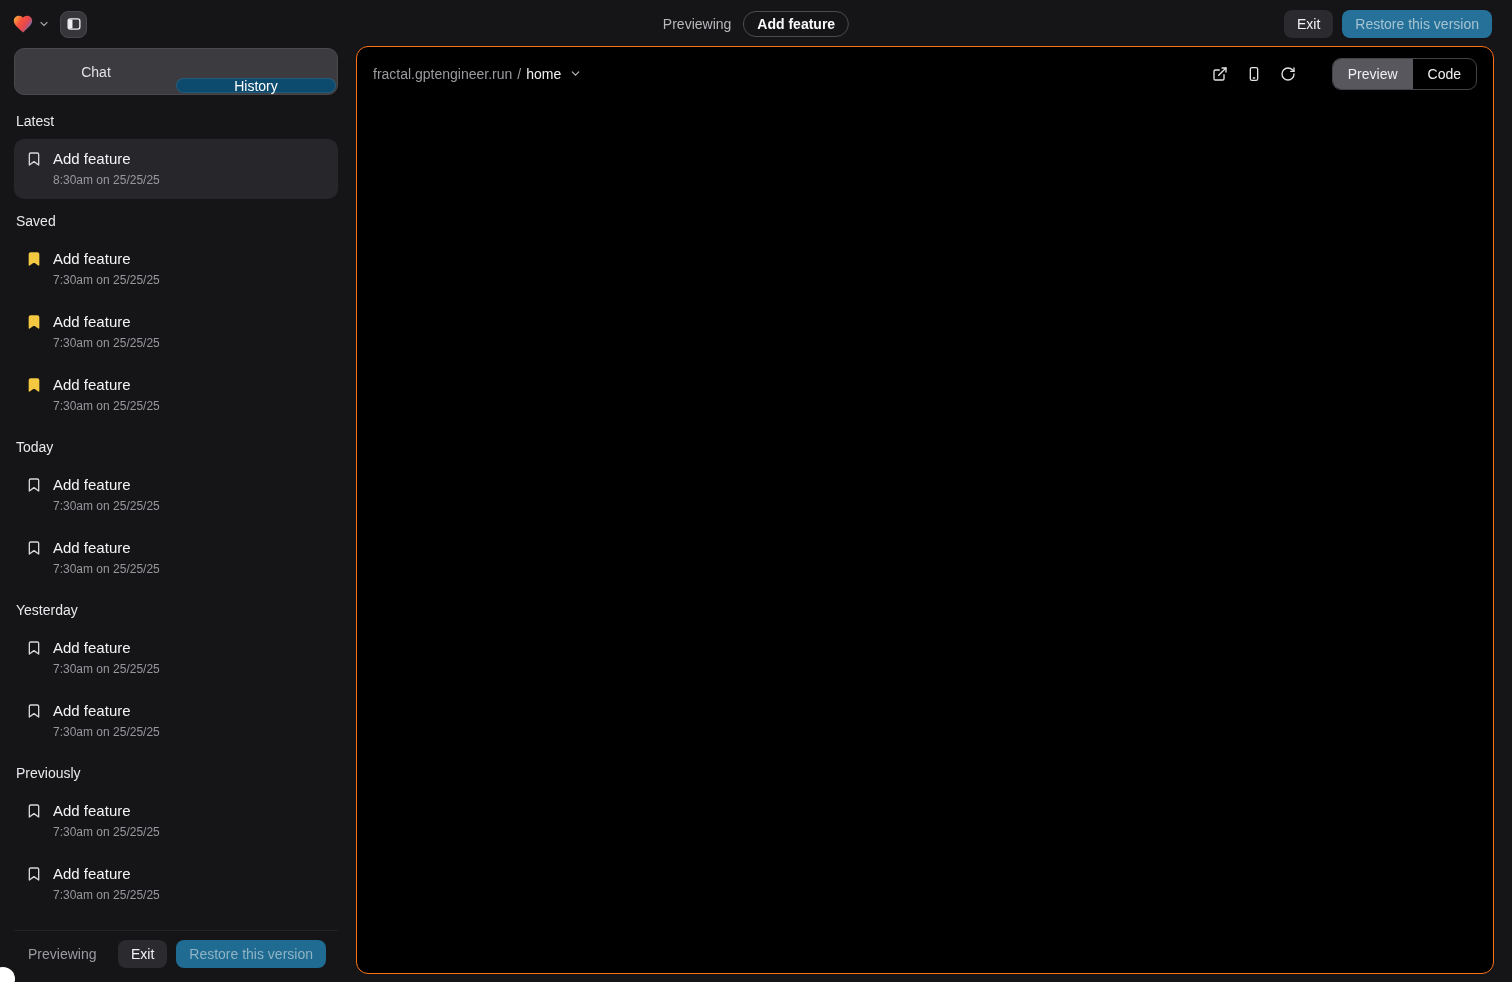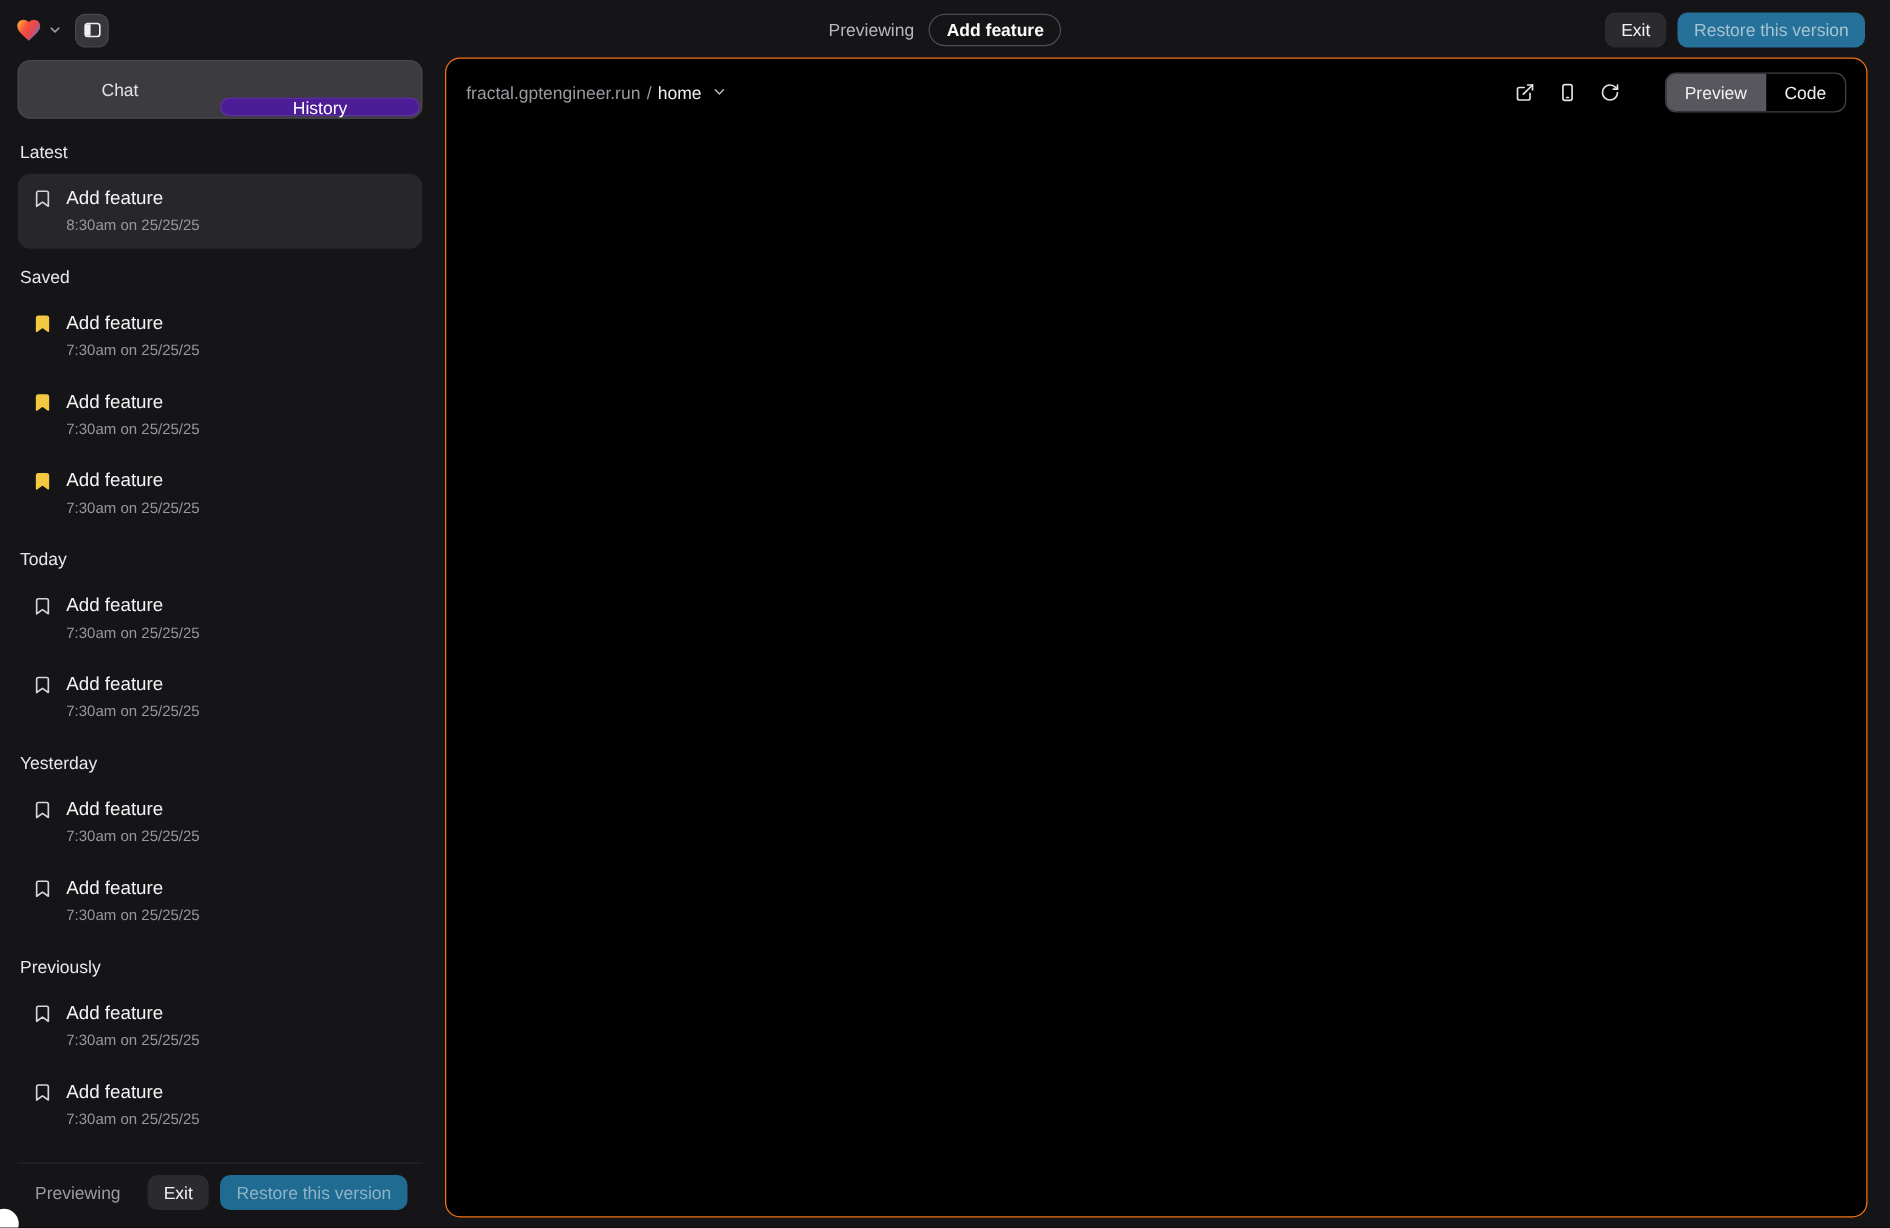--- a/index.html
+++ b/index.html
@@ -53,21 +53,21 @@
   .tabs {
     flex:none; height:47px; display:flex;
     background:#3c3c40; border:1px solid #48484d; border-radius:10px;
     overflow:hidden; padding:1px;
   }
   .tab {
     flex:1; display:flex; align-items:center; justify-content:center;
     font-size:14px; color:#e2e2e6; border-radius:8px; cursor:pointer;
   }
   .tab.active {
-    background:#4c1d95; color:#ffffff;
+    background:#0c4a6e; color:#ffffff;
     box-shadow:inset 0 0 0 1px rgba(255,255,255,0.10);
     margin-top:28px;
   }
   .history-list { flex:1 1 auto; overflow:hidden; margin-top:18px; }
   .section-title { font-size:14px; color:#e9e9ed; margin:14px 2px 10px; }
   .section:first-child .section-title { margin-top:0; }
   .history-item {
     display:flex; align-items:flex-start; gap:11px;
     padding:9px 12px; border-radius:10px; margin-bottom:3px; cursor:pointer;
   }

